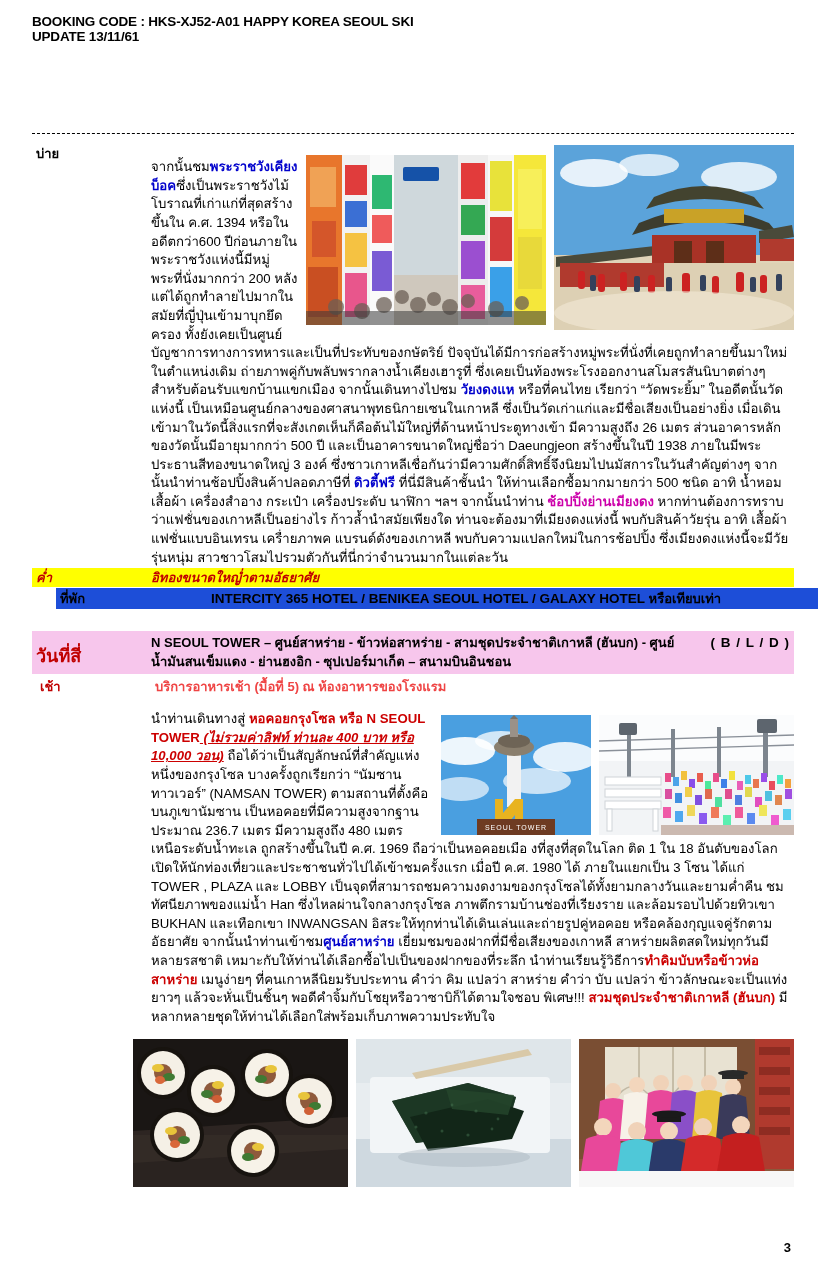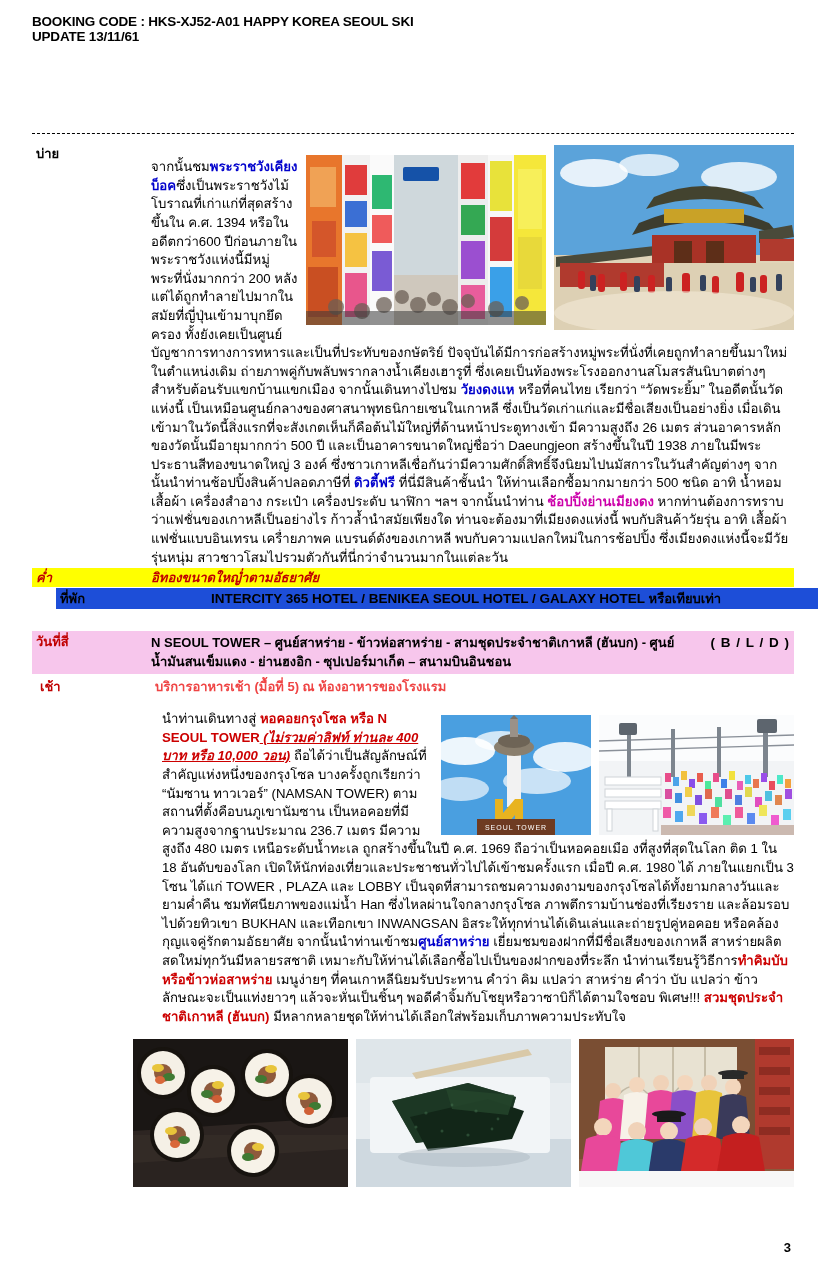--- a/index.html
+++ b/index.html
@@ -52,35 +52,35 @@
   #dinner-row .label{color:#c00000;font-style:italic;font-size:13px;}
   #dinner-row .body{color:#c00000;font-style:italic;font-weight:700;font-size:13px;}
 
   #hotel-row{left:32px;top:588px;width:762px;background:#1d4ed8;height:21px;align-items:center;margin-left:24px;}
   #hotel-row .label{color:#000;font-weight:700;font-size:13px;}
   #hotel-row .body{color:#000;font-weight:700;font-size:13.5px;padding-left:36px;}
   #hotel-row .thaitail{font-size:13px;font-weight:700;}
 
   
   #day4-row{left:32px;top:631px;width:762px;background:#f7c6ec;min-height:43px;}
-  #day4-row .label{color:#c00000;font-weight:700;font-size:13px;padding-top:2px;}
+  #day4-row .label{color:#c00000;font-weight:700;font-size:18px;padding-top:14px;}
   #day4-row .body{
     color:#000;font-weight:700;font-size:13px;line-height:19px;
     padding-top:2px;position:relative;padding-right:4px;
   }
   .blcode{float:right;font-weight:700;font-size:13.5px;letter-spacing:1px;}
 
   
   #morning-row{left:36px;top:678px;width:762px;}
   #morning-row .label{color:#c00000;font-weight:700;font-size:13px;}
   #morning-row .body{color:#ef4444;font-weight:700;font-size:13px;}
 
   #day4-body-row{left:32px;top:697px;width:762px;}
   #day4-body-row .label{}
-  #day4-body-row .body{font-size:13.2px;line-height:18.6px;margin-left:11px;}
+  #day4-body-row .body{font-size:13.2px;line-height:18.6px;}
 
   
   #photostrip{
     position:absolute;left:133px;top:1039px;width:662px;
     display:flex;gap:8px;
   }
 
   
   .pagenum{
     position:absolute;right:32px;bottom:26px;

